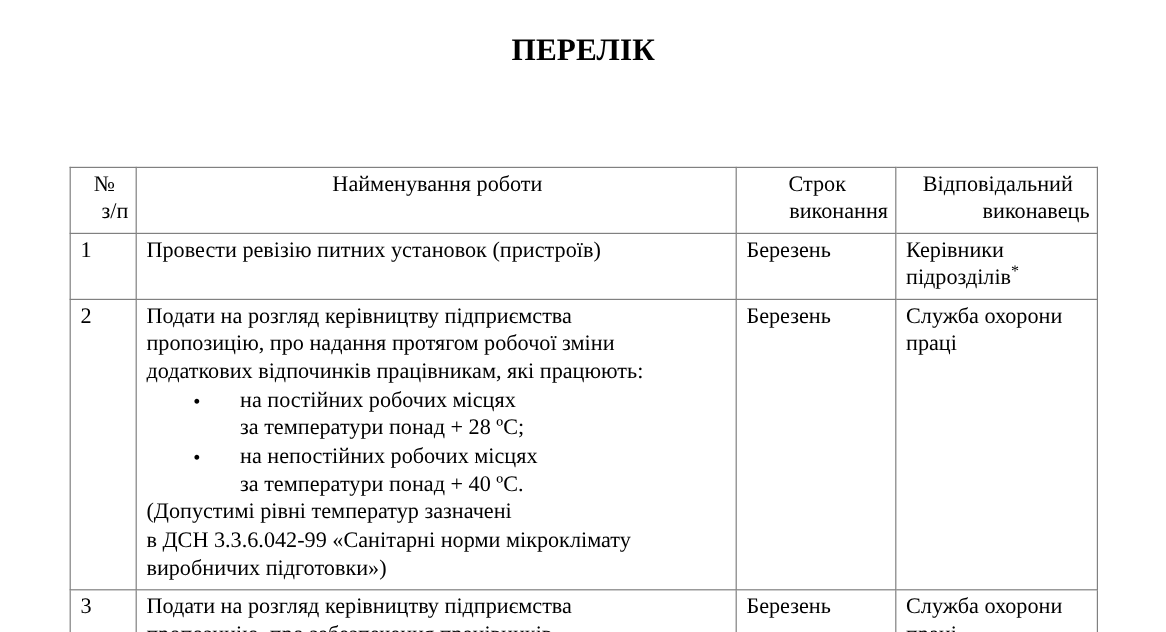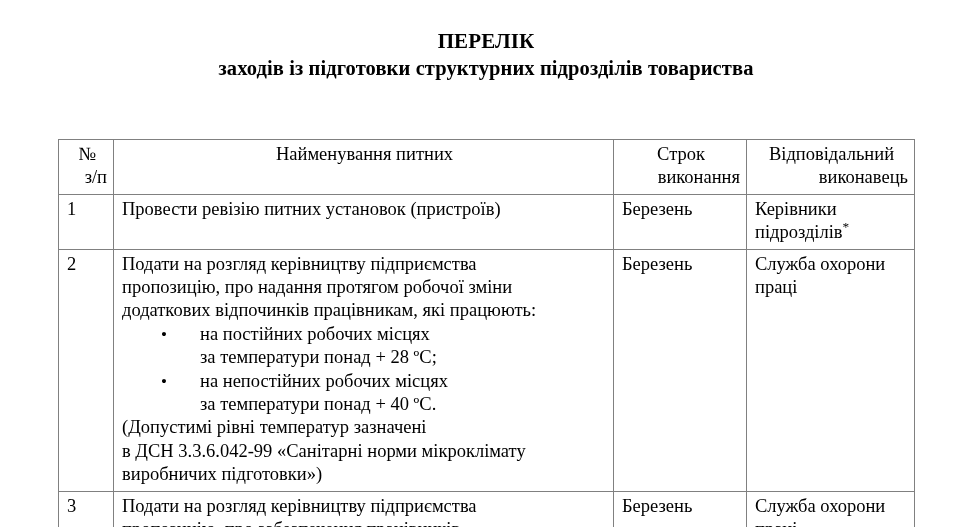--- a/index.html
+++ b/index.html
@@ -29,21 +29,21 @@
     text-align: center;
   }
   .title-line {
     font-weight: bold;
     font-size: 20.5px;
     line-height: 27px;
     letter-spacing: 0.1px;
     white-space: nowrap;
   }
   .title-line-1 {
-    font-size: 21px;
+    font-size: 26px;
   }
 
   
   .table-wrap {
     position: absolute;
     left: 58px;
     top: 139px;
     width: 856px;
   }
   table.doc-table {
@@ -128,39 +128,38 @@
     line-height: 0;
   }
 </style>
 </head>
 <body>
 
 <div class="page">
 
   <div class="title-block">
     <div class="title-line title-line-1">ПЕРЕЛІК</div>
-    <div class="title-line">заходів із підготовки структурних підрозділів товариства</div>
   </div>
 
   <div class="table-wrap">
     <table class="doc-table">
       <colgroup>
         <col class="c-num">
         <col class="c-name">
         <col class="c-term">
         <col class="c-resp">
       </colgroup>
       <thead>
         <tr>
           <th class="h-num">
             <span class="hdr-l1">№</span>
             <span class="hdr-l2">з/п</span>
           </th>
           <th class="h-name">
-            <span class="hdr-l1">Найменування питних</span>
+            <span class="hdr-l1">Найменування роботи</span>
           </th>
           <th class="h-term">
             <span class="hdr-l1">Строк</span>
             <span class="hdr-l2">виконання</span>
           </th>
           <th class="h-resp">
             <span class="hdr-l1">Відповідальний</span>
             <span class="hdr-l2">виконавець</span>
           </th>
         </tr>

